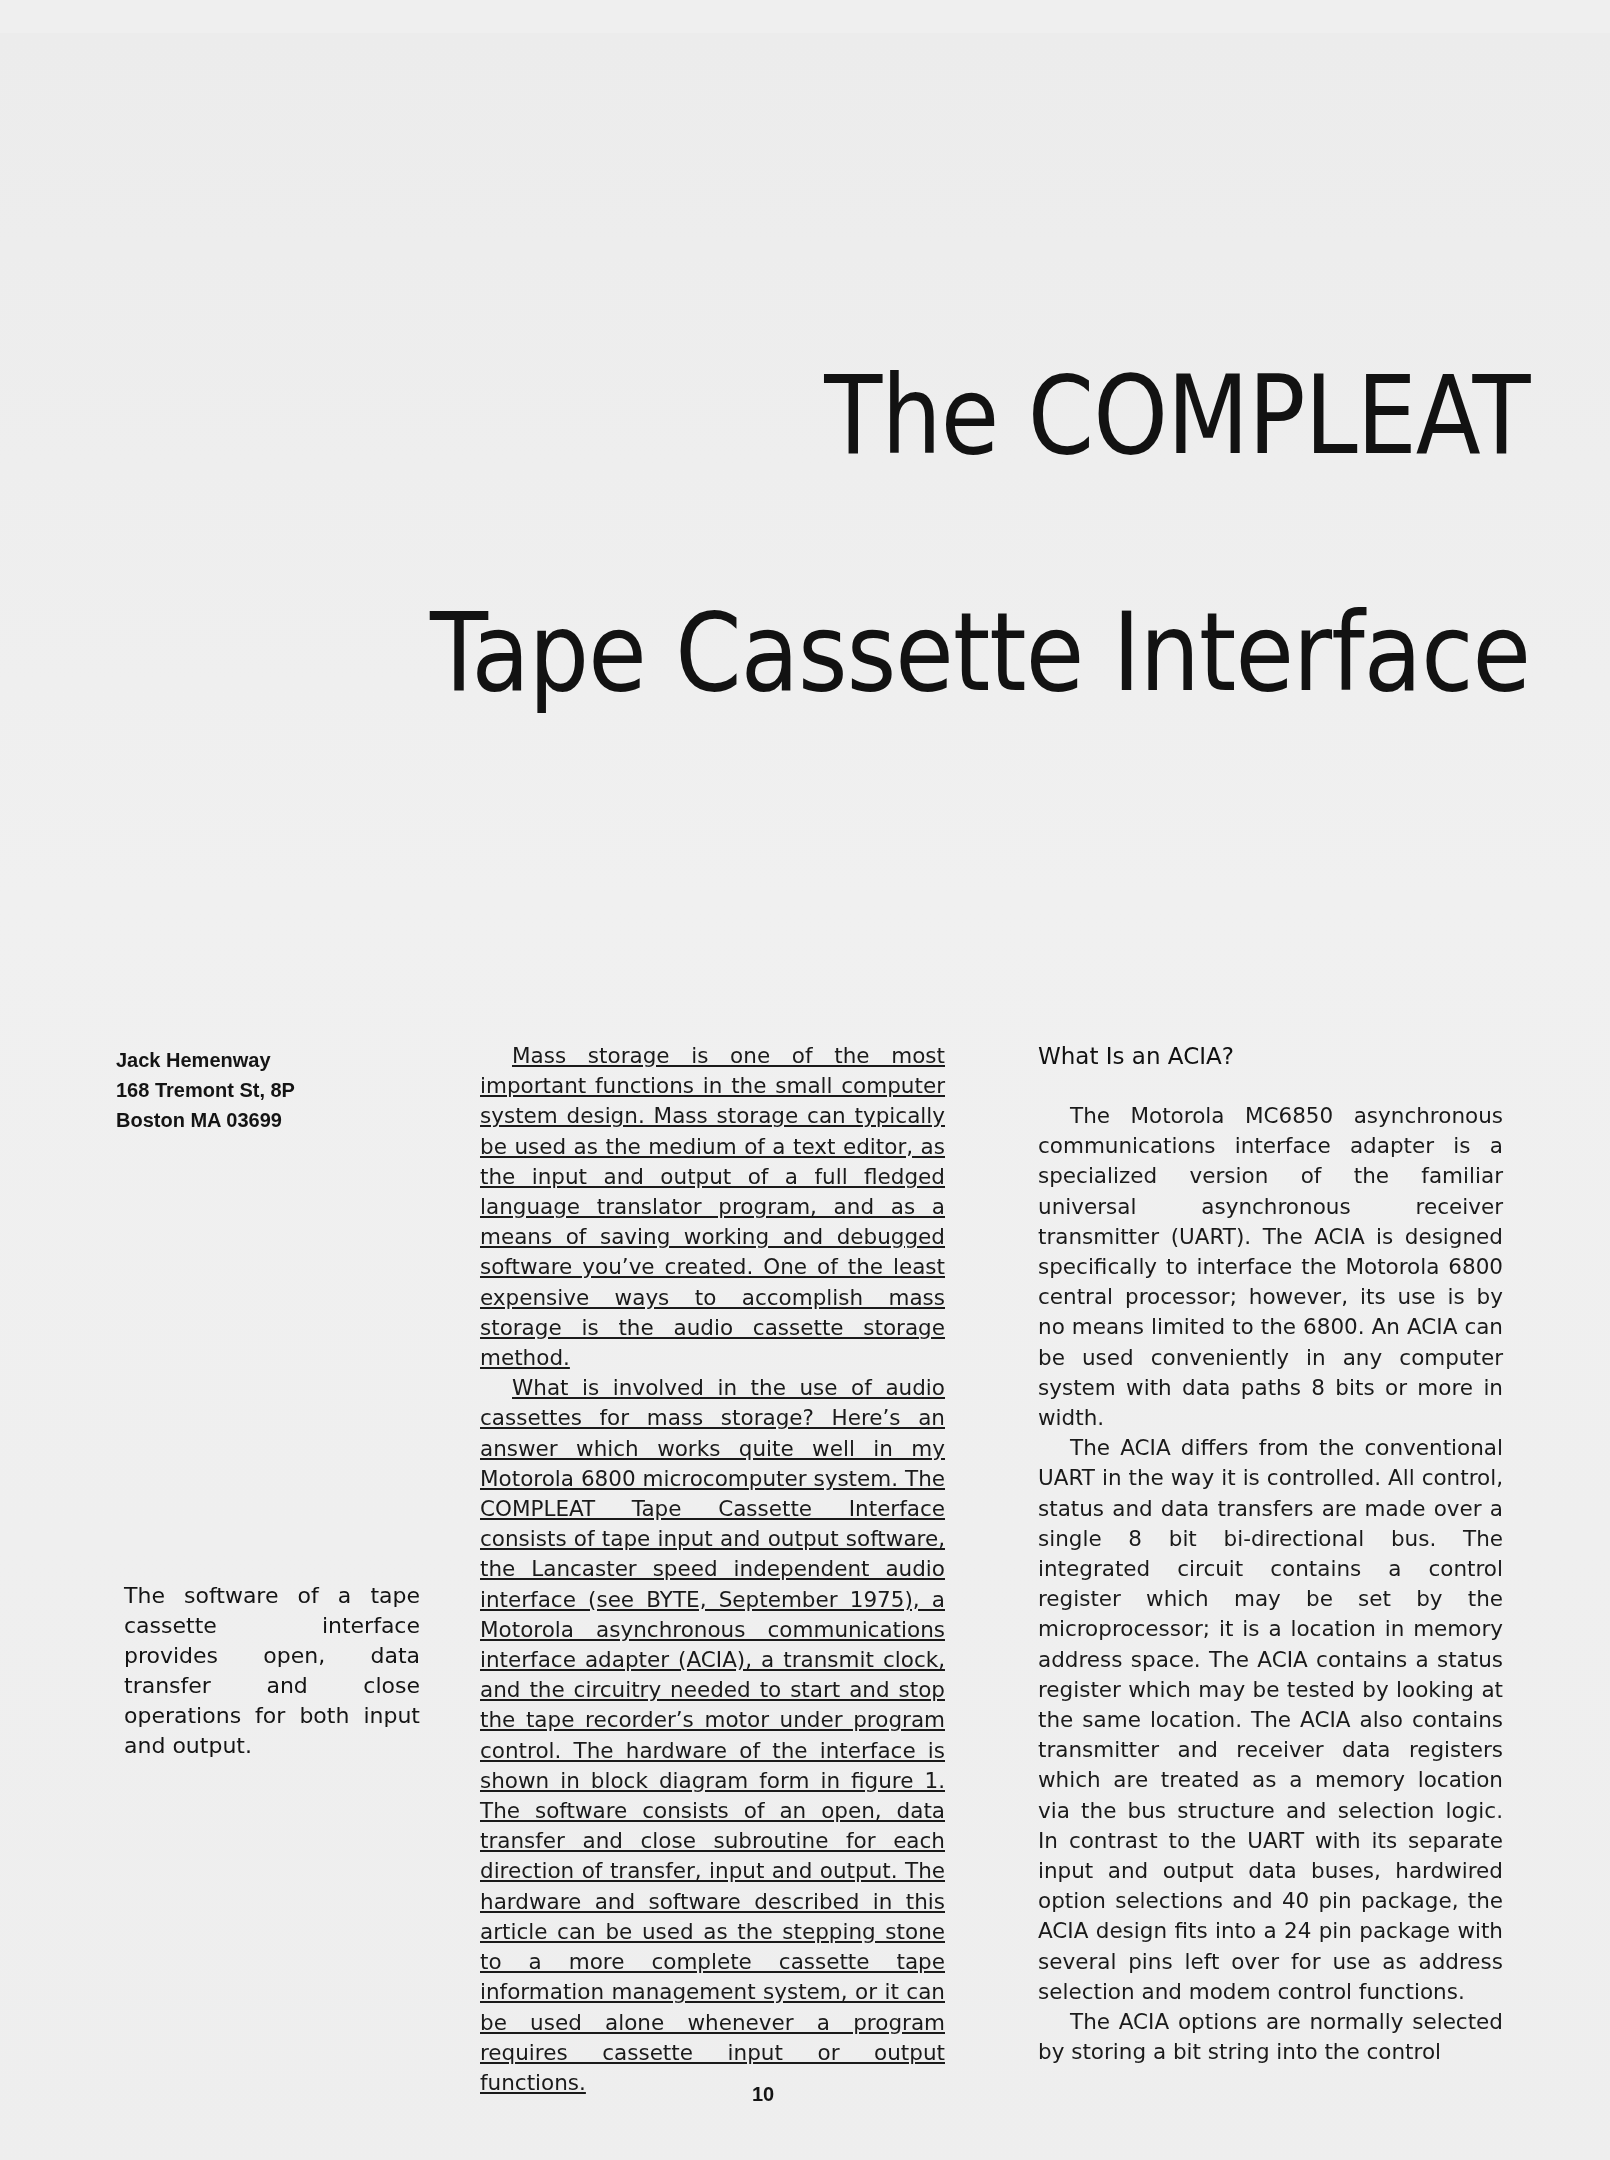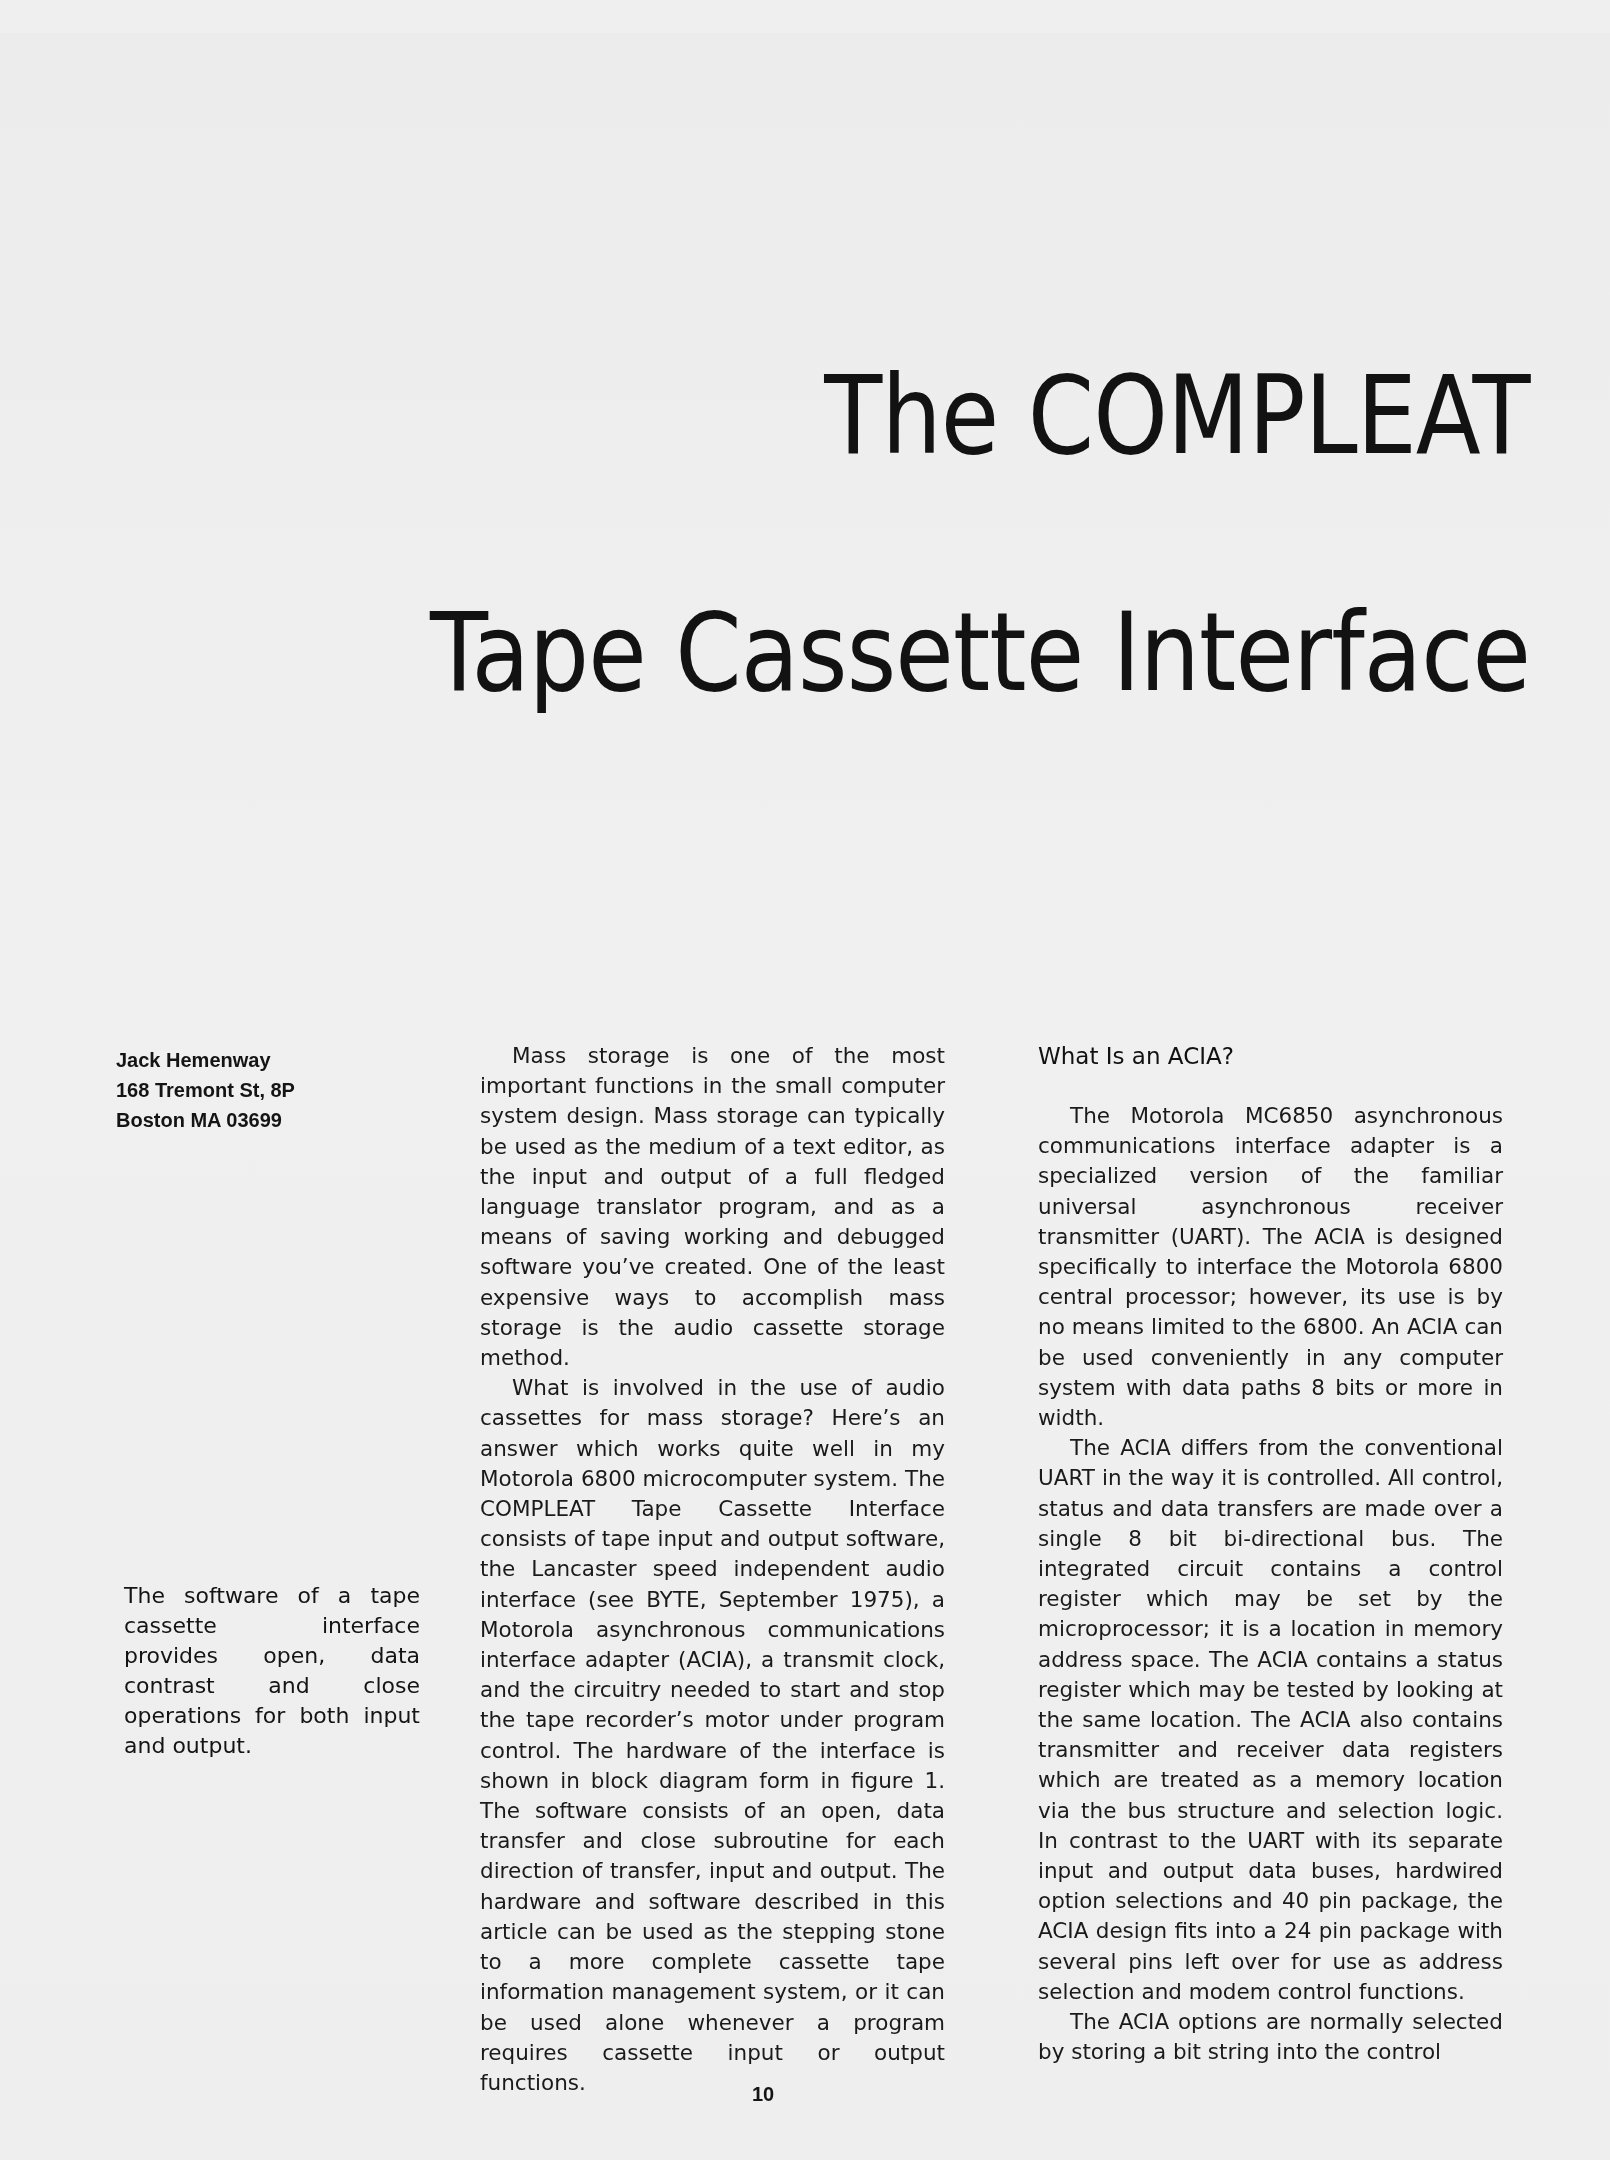--- a/index.html
+++ b/index.html
@@ -72,21 +72,21 @@
       position: absolute;
       top: 1008px;
       width: 465px;
       font-family: "DejaVu Sans", sans-serif;
       font-size: 21.5px;
       line-height: 30.2px;
       color: #1a1a1a;
       text-align: justify;
       hyphens: manual;
     }
-    .column.mid { left: 480px; }
+    .column.mid { left: 480px; text-decoration: underline; }
     .column.right { left: 1038px; }
     .column p {
       margin: 0;
       text-indent: 32px;
     }
     .column h2 {
       margin: 0 0 30px 0;
       font-family: "DejaVu Sans", sans-serif;
       font-weight: normal;
       font-size: 23px;
@@ -113,21 +113,21 @@
 
   <div class="title-line one">The COMPLEAT</div>
   <div class="title-line two">Tape Cassette Interface</div>
 
   <div class="byline">
     <div>Jack Hemenway</div>
     <div>168 Tremont St, 8P</div>
     <div>Boston  MA  03699</div>
   </div>
 
-  <div class="abstract">The software of a tape cassette interface provides open, data contrast and close operations for both input and output.</div>
+  <div class="abstract">The software of a tape cassette interface provides open, data transfer and close operations for both input and output.</div>
 
   <div class="column mid">
     <p>Mass storage is one of the most important functions in the small computer system design. Mass storage can typically be used as the medium of a text editor, as the input and output of a full fledged language trans­lator program, and as a means of saving working and debugged software you’ve created. One of the least expensive ways to accomplish mass storage is the audio cassette storage method.</p>
     <p>What is involved in the use of audio cassettes for mass storage? Here’s an answer which works quite well in my Motorola 6800 microcomputer system. The COMPLEAT Tape Cassette Interface consists of tape input and output software, the Lancaster speed independent audio interface (see BYTE, September 1975), a Motorola asynchronous communications interface adapter (ACIA), a transmit clock, and the circuitry needed to start and stop the tape recorder’s motor under program control. The hardware of the interface is shown in block diagram form in figure 1. The software consists of an open, data transfer and close subroutine for each direction of transfer, input and output. The hardware and soft­ware described in this article can be used as the stepping stone to a more complete cassette tape information management system, or it can be used alone whenever a program requires cassette input or output functions.</p>
   </div>
 
   <div class="column right">
     <h2>What Is an ACIA?</h2>
     <p>The Motorola MC6850 asynchronous communications interface adapter is a specialized version of the familiar universal asynchronous receiver transmitter (UART). The ACIA is designed specifically to inter­face the Motorola 6800 central processor; however, its use is by no means limited to the 6800. An ACIA can be used con­veniently in any computer system with data paths 8 bits or more in width.</p>
     <p>The ACIA differs from the conventional UART in the way it is controlled. All control, status and data transfers are made over a single 8 bit bi-directional bus. The integrated circuit contains a control register which may be set by the microprocessor; it is a location in memory address space. The ACIA contains a status register which may be tested by looking at the same location. The ACIA also contains transmitter and receiver data registers which are treated as a memory location via the bus structure and selection logic. In contrast to the UART with its separate input and output data buses, hardwired option selections and 40 pin package, the ACIA design fits into a 24 pin package with several pins left over for use as address selection and modem control functions.</p>

